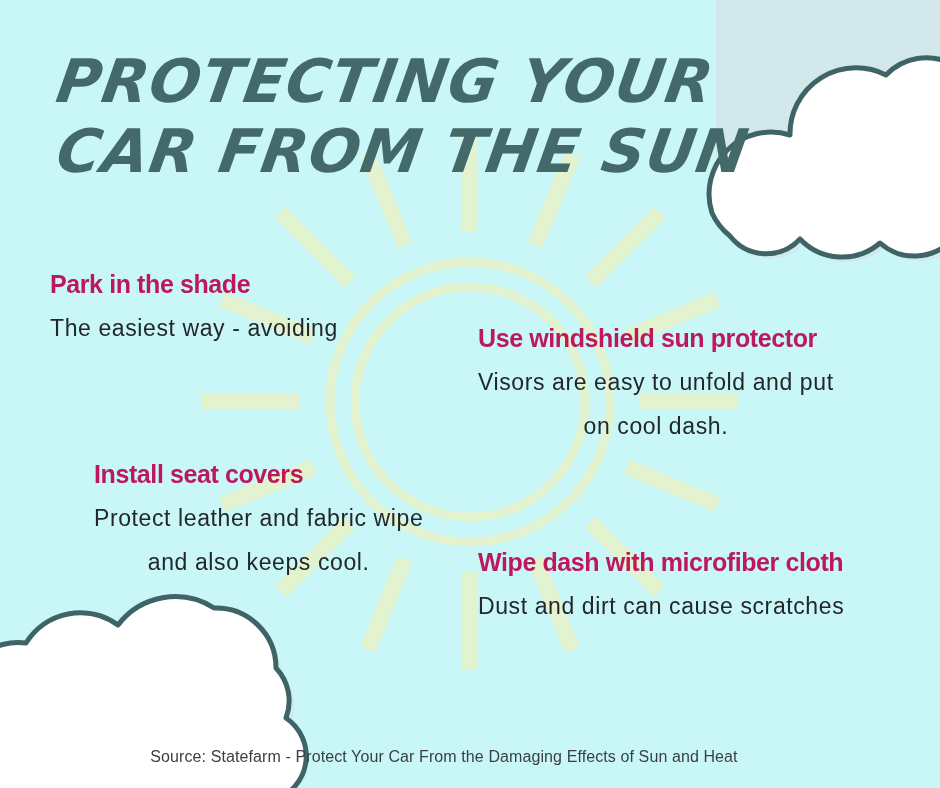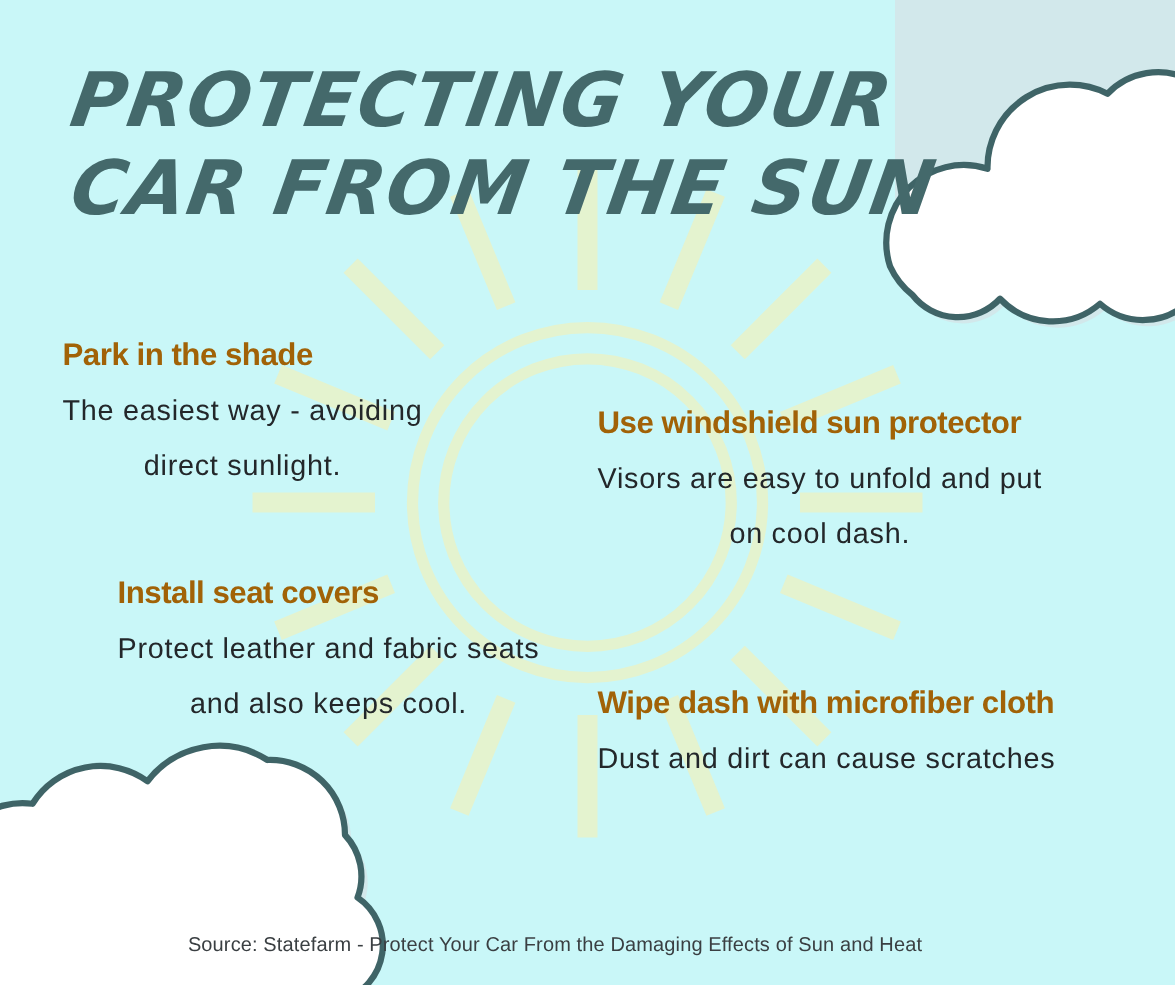--- a/index.html
+++ b/index.html
@@ -55,21 +55,21 @@
 
   
   .tip {
     position: absolute;
   }
   .tip-head {
     font-family: "Liberation Sans", sans-serif;
     font-weight: 700;
     font-size: 25px;
     line-height: 32px;
-    color: #a16207;
+    color: #be185d;
     letter-spacing: -0.4px;
     white-space: nowrap;
     margin: 0 0 6px 0;
   }
   .tip-body {
     font-family: "Liberation Sans", sans-serif;
     font-weight: 300;
     font-size: 23px;
     line-height: 44px;
     color: #23272a;
@@ -176,36 +176,35 @@
 
   <div id="title-block">
     <div class="title-line">Protecting Your</div>
     <div class="title-line">Car From the Sun</div>
   </div>
 
   <div class="tip" id="tip-1">
     <p class="tip-head">Park in the shade</p>
     <p class="tip-body">
       <span>The easiest way - avoiding</span>
-      <span>direct sunlight.</span>
     </p>
   </div>
 
   <div class="tip" id="tip-2">
     <p class="tip-head">Use windshield sun protector</p>
     <p class="tip-body">
       <span>Visors are easy to unfold and put</span>
       <span>on cool dash.</span>
     </p>
   </div>
 
   <div class="tip" id="tip-3">
     <p class="tip-head">Install seat covers</p>
     <p class="tip-body">
-      <span>Protect leather and fabric seats</span>
+      <span>Protect leather and fabric wipe</span>
       <span>and also keeps cool.</span>
     </p>
   </div>
 
   <div class="tip" id="tip-4">
     <p class="tip-head">Wipe dash with microfiber cloth</p>
     <p class="tip-body">
       <span>Dust and dirt can cause scratches</span>
     </p>
   </div>

